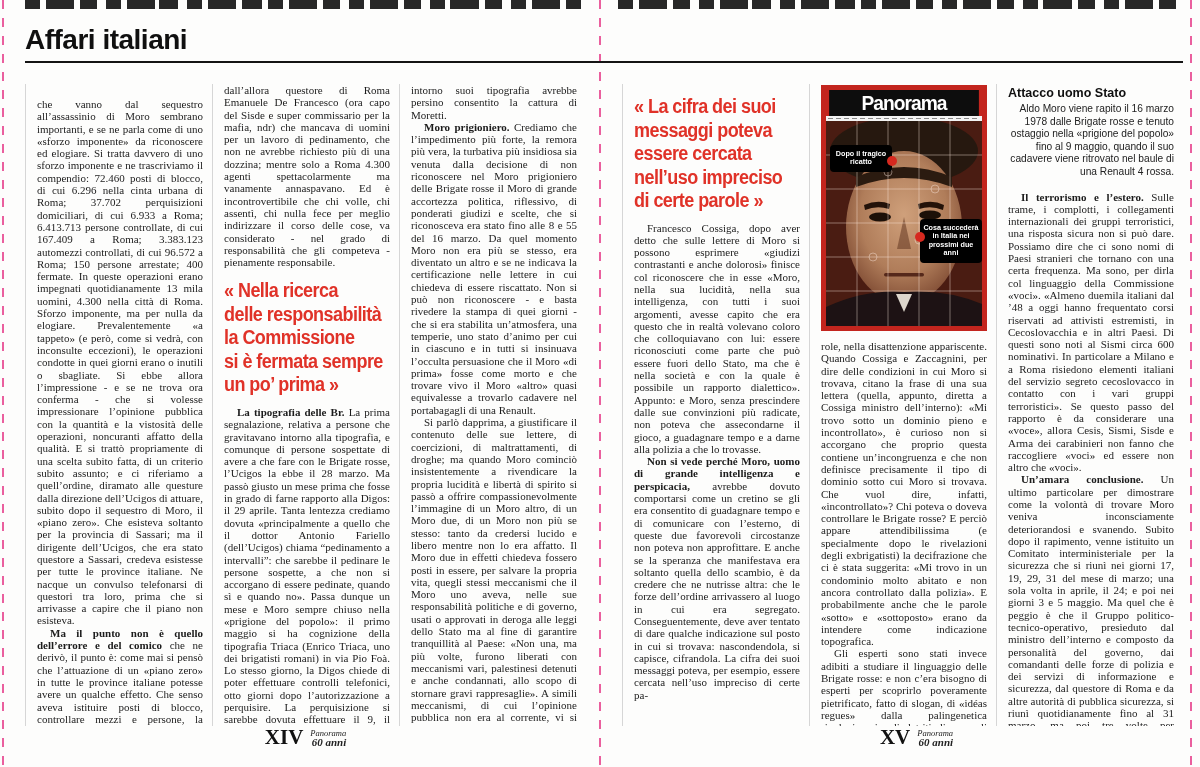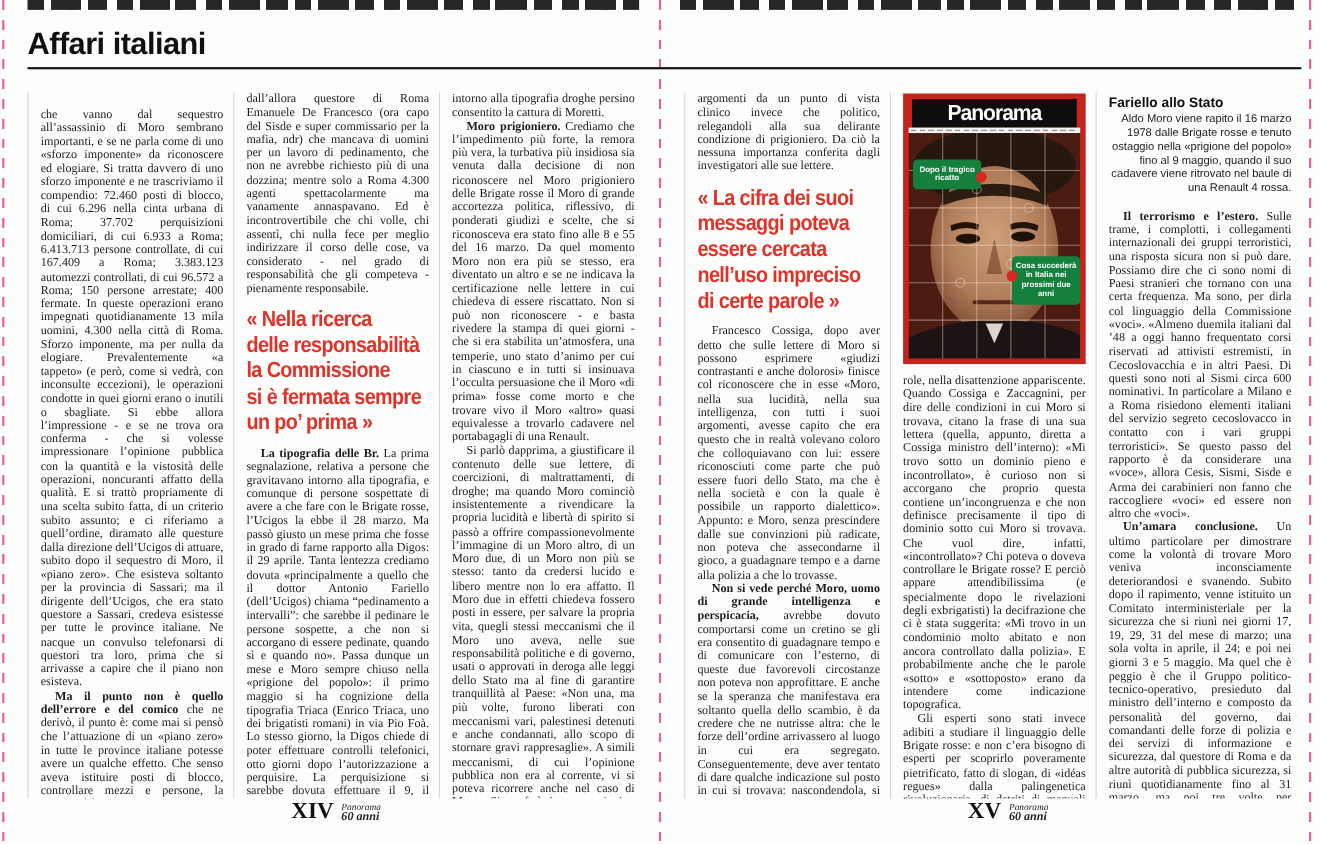--- a/index.html
+++ b/index.html
@@ -37,36 +37,36 @@
   .q-line{display:block;}
   
   .cover{position:relative;width:166px;height:246px;background:#c3251e;margin:1px 0 9px;}
   .cover-masthead{position:absolute;left:5px;right:5px;top:5px;height:26px;background:#0d0d0d;
     color:#fff;font-family:"Liberation Sans",sans-serif;font-weight:900;font-size:20px;
     line-height:26px;text-align:center;letter-spacing:-1px;transform:scaleX(.96);}
   .cover-strip{position:absolute;left:5px;right:5px;top:31px;height:5px;background:#f3f3f3;}
   .cover-strip:after{content:"";position:absolute;left:2px;right:2px;top:2px;height:1px;
     background:repeating-linear-gradient(90deg,#888 0 5px,transparent 5px 8px);}
   .cover-photo{position:absolute;left:5px;top:36px;width:156px;height:205px;}
-  .cover-badge{position:absolute;background:#15803d;color:#fff;border-radius:4px;
+  .cover-badge{position:absolute;background:#000000;color:#fff;border-radius:4px;
     font-family:"Liberation Sans",sans-serif;font-weight:bold;font-size:7.2px;
     line-height:8.4px;text-align:center;padding:5px 3px;}
   .badge-top{left:9px;top:60px;width:56px;}
   .badge-top:after{content:"";position:absolute;right:-5px;top:40%;width:10px;height:10px;
     border-radius:50%;background:#d6291f;}
-  .badge-bottom{left:99px;top:148px;width:56px;}
+  .badge-bottom{left:99px;top:134px;width:56px;}
   .badge-bottom:before{content:"";position:absolute;left:-5px;top:30%;width:10px;height:10px;
     border-radius:50%;background:#d6291f;}
   
   .caption{font-family:"Liberation Sans",sans-serif;margin:2px 0 12px;}
   .cap-title{font-weight:bold;font-size:12.5px;line-height:15px;color:#0f0f0f;margin:0 0 2px;}
   .cap-body{font-size:10.2px;line-height:12.6px;color:#222;margin:0;text-align:right;}
   
   .page-footer{position:absolute;top:727px;width:561px;display:flex;
-    justify-content:center;align-items:center;gap:7px;}
+    justify-content:center;align-items:center;gap:7px;text-align:right;}
   .page-footer.left{left:25px;} .page-footer.right{left:636px;}
   .folio{font-family:"Liberation Serif",serif;font-weight:bold;font-size:21px;line-height:21px;color:#111;}
   .brand-stack{display:flex;flex-direction:column;justify-content:center;}
   .brand{font-style:italic;font-size:8.5px;line-height:9px;color:#222;}
   .brand-sub{font-style:italic;font-weight:bold;font-size:11px;line-height:9px;color:#222;}
 </style>
 </head>
 <body>
 
 <div class="cutoff" style="left:25px;width:556px;"></div>
@@ -91,31 +91,30 @@
         <div class="pullquote">
           <span class="q-line">« Nella ricerca</span>
           <span class="q-line">delle responsabilità</span>
           <span class="q-line">la Commissione</span>
           <span class="q-line">si è fermata sempre</span>
           <span class="q-line">un po’ prima »</span>
         </div>
         <p class="body-par indent lead-par"><strong>La tipografia delle Br.</strong> La prima segnalazione, relativa a persone che gravitavano intorno alla tipografia, e comunque di persone sospettate di avere a che fare con le Brigate rosse, l’Ucigos la ebbe il 28 marzo. Ma passò giusto un mese prima che fosse in grado di farne rapporto alla Digos: il 29 aprile. Tanta lentezza crediamo dovuta «principalmente a quello che il dottor Antonio Fariello (dell’Ucigos) chiama “pedinamento a intervalli”: che sarebbe il pedinare le persone sospette, a che non si accorgano di essere pedinate, quando sì e quando no». Passa dunque un mese e Moro sempre chiuso nella «prigione del popolo»: il primo maggio si ha cognizione della tipografia Triaca (Enrico Triaca, uno dei brigatisti romani) in via Pio Foà. Lo stesso giorno, la Digos chiede di poter effettuare controlli telefonici, otto giorni dopo l’autorizzazione a perquisire. La perquisizione si sarebbe dovuta effettuare il 9, il giorno stesso in cui le Brigate rosse consegnano il cadavere di Moro: e perciò viene rimandata al 17. Moro ormai assassinato, una vigilanza non a intervalli, ma continua e sagace</p>
       </div>
     <div class="col">
-        <p class="body-par">intorno alla tipografia droghe persino consentito la cattura di Moretti.</p>
+        <p class="body-par">intorno suoi tipografia avrebbe persino consentito la cattura di Moretti.</p>
         <p class="body-par indent lead-par"><strong>Moro prigioniero.</strong> Crediamo che l’impedimento più forte, la remora più vera, la turbativa più insidiosa sia venuta dalla decisione di non riconoscere nel Moro prigioniero delle Brigate rosse il Moro di grande accortezza politica, riflessivo, di ponderati giudizi e scelte, che si riconosceva era stato fino alle 8 e 55 del 16 marzo. Da quel momento Moro non era più se stesso, era diventato un altro e se ne indicava la certificazione nelle lettere in cui chiedeva di essere riscattato. Non si può non riconoscere - e basta rivedere la stampa di quei giorni - che si era stabilita un’atmosfera, una temperie, uno stato d’animo per cui in ciascuno e in tutti si insinuava l’occulta persuasione che il Moro «di prima» fosse come morto e che trovare vivo il Moro «altro» quasi equivalesse a trovarlo cadavere nel portabagagli di una Renault.</p>
         <p class="body-par indent">Si parlò dapprima, a giustificare il contenuto delle sue lettere, di coercizioni, di maltrattamenti, di droghe; ma quando Moro cominciò insistentemente a rivendicare la propria lucidità e libertà di spirito si passò a offrire compassionevolmente l’immagine di un Moro altro, di un Moro due, di un Moro non più se stesso: tanto da credersi lucido e libero mentre non lo era affatto. Il Moro due in effetti chiedeva fossero posti in essere, per salvare la propria vita, quegli stessi meccanismi che il Moro uno aveva, nelle sue responsabilità politiche e di governo, usati o approvati in deroga alle leggi dello Stato ma al fine di garantire tranquillità al Paese: «Non una, ma più volte, furono liberati con meccanismi vari, palestinesi detenuti e anche condannati, allo scopo di stornare gravi rappresaglie». A simili meccanismi, di cui l’opinione pubblica non era al corrente, vi si poteva ricorrere anche nel caso di Moro. Si preferì invece sminuire, invalidare e smentire i suoi</p>
       </div>
   </section>
 
   <div class="fold-gap"></div>
 
   <section class="page">
     <div class="col">
-        <p class="body-par">argomenti da un punto di vista clinico invece che politico, relegandoli alla sua delirante condizione di prigioniero. Da ciò la nessuna importanza conferita dagli investigatori alle sue lettere.</p>
         <div class="pullquote">
           <span class="q-line">« La cifra dei suoi</span>
           <span class="q-line">messaggi poteva</span>
           <span class="q-line">essere cercata</span>
           <span class="q-line">nell’uso impreciso</span>
           <span class="q-line">di certe parole »</span>
         </div>
         <p class="body-par indent">Francesco Cossiga, dopo aver detto che sulle lettere di Moro si possono esprimere «giudizi contrastanti e anche dolorosi» finisce col riconoscere che in esse «Moro, nella sua lucidità, nella sua intelligenza, con tutti i suoi argomenti, avesse capito che era questo che in realtà volevano coloro che colloquiavano con lui: essere riconosciuti come parte che può essere fuori dello Stato, ma che è nella società e con la quale è possibile un rapporto dialettico». Appunto: e Moro, senza prescindere dalle sue convinzioni più radicate, non poteva che assecondarne il gioco, a guadagnare tempo e a darne alla polizia a che lo trovasse.</p>
         <p class="body-par indent lead-par"><strong>Non si vede perché Moro, uomo di grande intelligenza e perspicacia,</strong> avrebbe dovuto comportarsi come un cretino se gli era consentito di guadagnare tempo e di comunicare con l’esterno, di queste due favorevoli circostanze non poteva non approfittare. E anche se la speranza che manifestava era soltanto quella dello scambio, è da credere che ne nutrisse altra: che le forze dell’ordine arrivassero al luogo in cui era segregato. Conseguentemente, deve aver tentato di dare qualche indicazione sul posto in cui si trovava: nascondendola, si capisce, cifrandola. La cifra dei suoi messaggi poteva, per esempio, essere cercata nell’uso impreciso di certe pa-</p>
       </div>
@@ -165,21 +164,21 @@
         <div class="cover-badge badge-bottom">Cosa succederà in Italia nei prossimi due anni</div>
       </div>
       <div>
           <p class="body-par">role, nella disattenzione appariscente. Quando Cossiga e Zaccagnini, per dire delle condizioni in cui Moro si trovava, citano la frase di una sua lettera (quella, appunto, diretta a Cossiga ministro dell’interno): «Mi trovo sotto un dominio pieno e incontrollato», è curioso non si accorgano che proprio questa contiene un’incongruenza e che non definisce precisamente il tipo di dominio sotto cui Moro si trovava. Che vuol dire, infatti, «incontrollato»? Chi poteva o doveva controllare le Brigate rosse? E perciò appare attendibilissima (e specialmente dopo le rivelazioni degli exbrigatisti) la decifrazione che ci è stata suggerita: «Mi trovo in un condominio molto abitato e non ancora controllato dalla polizia». E probabilmente anche che le parole «sotto» e «sottoposto» erano da intendere come indicazione topografica.</p>
           <p class="body-par indent">Gli esperti sono stati invece adibiti a studiare il linguaggio delle Brigate rosse: e non c’era bisogno di esperti per scoprirlo poveramente pietrificato, fatto di slogan, di «idéas regues» dalla palingenetica rivoluzionaria, di detriti di manuali sociologici e guerriglieri. E che l’italiano maneggiato dalle Brigate rosse sia di traduzione da altra o da altre lingue, è questione da lasciar cadere.</p>
         </div>
     </div>
 
     <div class="col">
       <div class="caption">
-        <p class="cap-title">Fariello allo Stato</p>
+        <p class="cap-title">Attacco uomo Stato</p>
         <p class="cap-body">Aldo Moro viene rapito il 16 marzo 1978 dalle Brigate rosse e tenuto ostaggio nella «prigione del popolo» fino al 9 maggio, quando il suo cadavere viene ritrovato nel baule di una Renault 4 rossa.</p>
       </div>
       <div>
           <p class="body-par indent lead-par"><strong>Il terrorismo e l’estero.</strong> Sulle trame, i complotti, i collegamenti internazionali dei gruppi terroristici, una risposta sicura non si può dare. Possiamo dire che ci sono nomi di Paesi stranieri che tornano con una certa frequenza. Ma sono, per dirla col linguaggio della Commissione «voci». «Almeno duemila italiani dal ’48 a oggi hanno frequentato corsi riservati ad attivisti estremisti, in Cecoslovacchia e in altri Paesi. Di questi sono noti al Sismi circa 600 nominativi. In particolare a Milano e a Roma risiedono elementi italiani del servizio segreto cecoslovacco in contatto con i vari gruppi terroristici». Se questo passo del rapporto è da considerare una «voce», allora Cesis, Sismi, Sisde e Arma dei carabinieri non fanno che raccogliere «voci» ed essere non altro che «voci».</p>
           <p class="body-par indent lead-par"><strong>Un’amara conclusione.</strong> Un ultimo particolare per dimostrare come la volontà di trovare Moro veniva inconsciamente deteriorandosi e svanendo. Subito dopo il rapimento, venne istituito un Comitato interministeriale per la sicurezza che si riunì nei giorni 17, 19, 29, 31 del mese di marzo; una sola volta in aprile, il 24; e poi nei giorni 3 e 5 maggio. Ma quel che è peggio è che il Gruppo politico-tecnico-operativo, presieduto dal ministro dell’interno e composto da personalità del governo, dai comandanti delle forze di polizia e dei servizi di informazione e sicurezza, dal questore di Roma e da altre autorità di pubblica sicurezza, si riunì quotidianamente fino al 31 marzo, ma poi tre volte per settimana. Solo che di queste riunioni dopo il 31 non esistono verbali e «non risultano agli atti nemmeno appunti». Ed era proprio il gruppo che doveva vagliare le informazioni, decidere le azioni, avviarle e coordinarle. ■</p>
         </div>
 
     </div>
   </section>
 </div>

